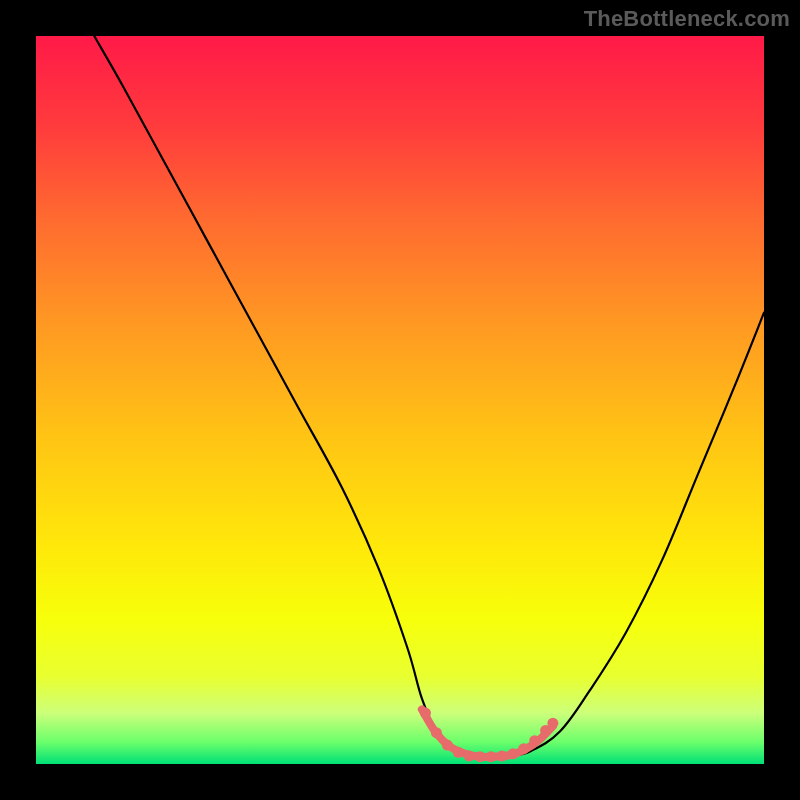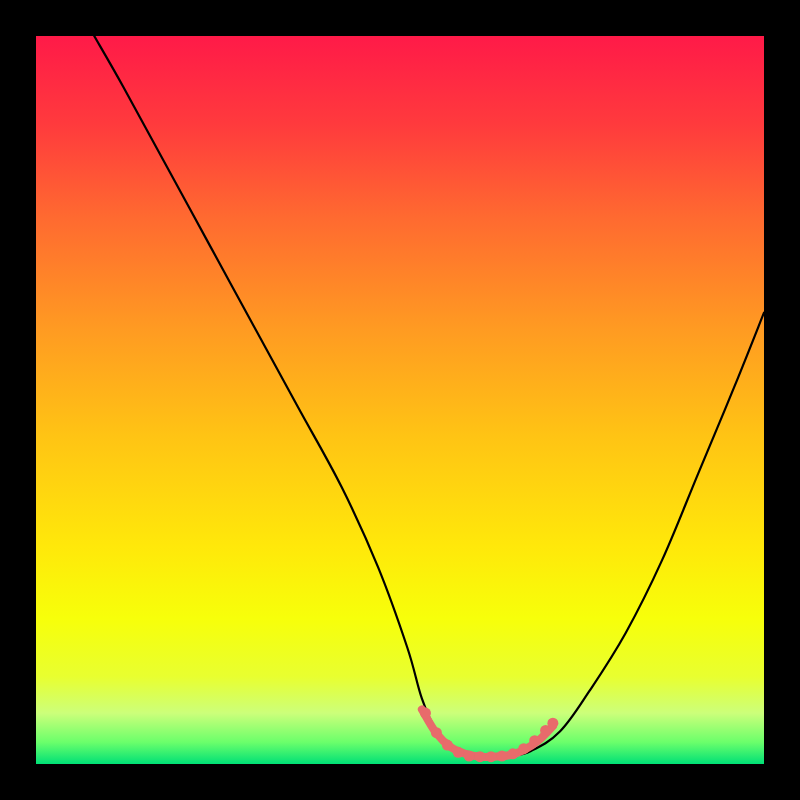--- a/index.html
+++ b/index.html
@@ -87,13 +87,14 @@
           <circle cx="465.92" cy="719.992" r="5.5" fill="#e86b6b"></circle>
           <circle cx="476.84000000000003" cy="717.808" r="5.5" fill="#e86b6b"></circle>
           <circle cx="487.76000000000005" cy="712.712" r="5.5" fill="#e86b6b"></circle>
           <circle cx="498.68000000000006" cy="704.704" r="5.5" fill="#e86b6b"></circle>
           <circle cx="509.59999999999997" cy="694.512" r="5.5" fill="#e86b6b"></circle>
           <circle cx="516.88" cy="687.232" r="5.5" fill="#e86b6b"></circle>
         </g>
     </svg>
   </div>
 
+  <div class="watermark">TheBottleneck.com</div>
 </div>
 
 </body></html>

